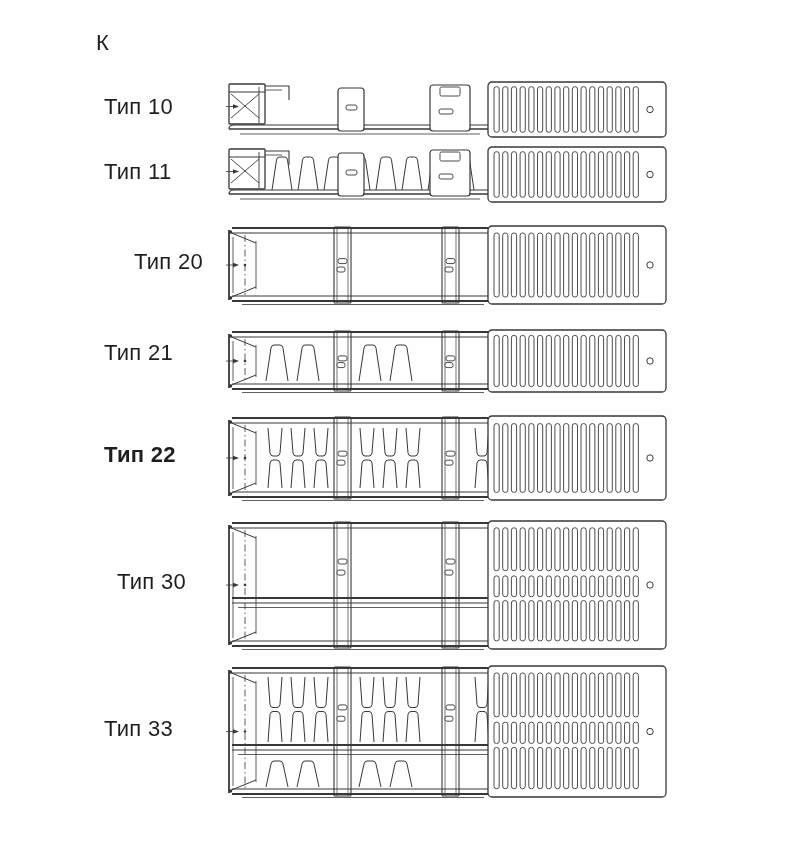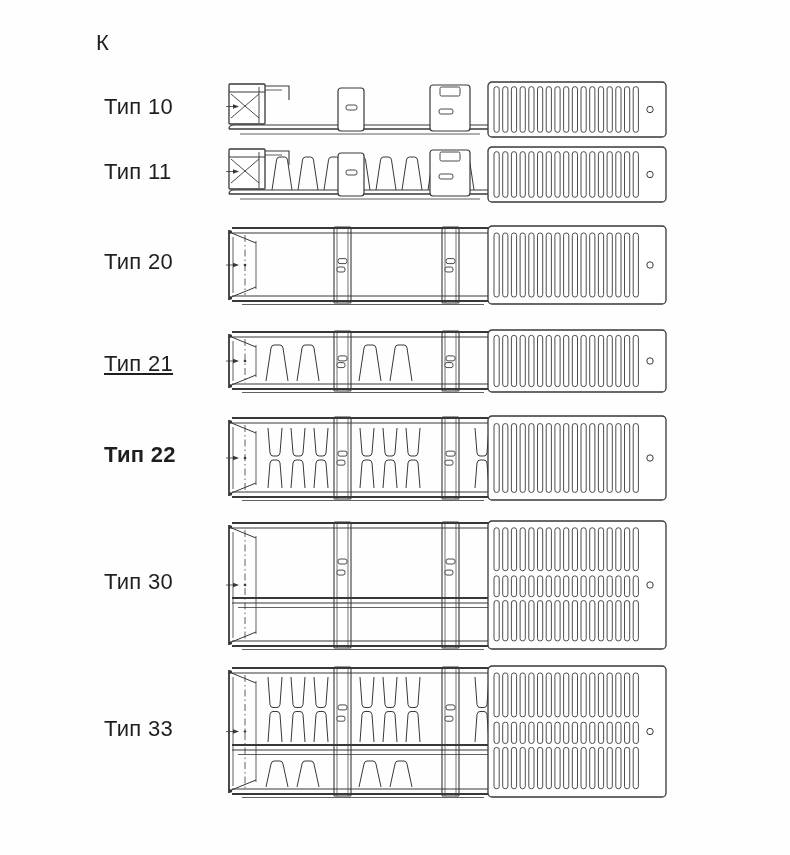--- a/index.html
+++ b/index.html
@@ -120,21 +120,21 @@
             <rect x="372.4" y="5.7" width="5.2" height="45.6" rx="2.4" fill="none" stroke="#383838" stroke-width="0.9"></rect>
             <rect x="381.1" y="5.7" width="5.2" height="45.6" rx="2.4" fill="none" stroke="#383838" stroke-width="0.9"></rect>
             <rect x="389.79999999999995" y="5.7" width="5.2" height="45.6" rx="2.4" fill="none" stroke="#383838" stroke-width="0.9"></rect>
             <rect x="398.5" y="5.7" width="5.2" height="45.6" rx="2.4" fill="none" stroke="#383838" stroke-width="0.9"></rect>
             <rect x="407.2" y="5.7" width="5.2" height="45.6" rx="2.4" fill="none" stroke="#383838" stroke-width="0.9"></rect>
             <circle cx="424" cy="28.5" r="3.2" fill="none" stroke="#383838" stroke-width="1"></circle>
           </g>
         </svg>
       </div>
       <div class="row" style="top: 222px; height: 86px;">
-        <div class="type-label" style="top: 27px;">Тип 20</div>
+        <div class="type-label" style="top: 27px; margin-left: 30px;">Тип 20</div>
         <svg class="diagram-svg" width="456" height="86" viewBox="-10 -3 456 86" style="left:216px;top:0px" xmlns="http://www.w3.org/2000/svg">
           <g></g>
           <g>
             <rect x="108" y="2" width="17" height="76" rx="1" fill="#ffffff" stroke="#383838" stroke-width="1.1"></rect>
             <line x1="111" y1="2" x2="111" y2="78" stroke="#383838" stroke-width="0.7"></line>
             <line x1="122" y1="2" x2="122" y2="78" stroke="#383838" stroke-width="0.7"></line>
             <rect x="112" y="33.6" width="9" height="5" rx="2" fill="#ffffff" stroke="#383838" stroke-width="0.9"></rect>
             <rect x="111" y="42" width="8" height="5" rx="2" fill="#ffffff" stroke="#383838" stroke-width="0.9"></rect>
             <rect x="216" y="2" width="17" height="76" rx="1" fill="#ffffff" stroke="#383838" stroke-width="1.1"></rect>
             <line x1="219" y1="2" x2="219" y2="78" stroke="#383838" stroke-width="0.7"></line>
@@ -177,21 +177,21 @@
             <rect x="372.4" y="8" width="5.2" height="64" rx="2.4" fill="none" stroke="#383838" stroke-width="0.9"></rect>
             <rect x="381.1" y="8" width="5.2" height="64" rx="2.4" fill="none" stroke="#383838" stroke-width="0.9"></rect>
             <rect x="389.79999999999995" y="8" width="5.2" height="64" rx="2.4" fill="none" stroke="#383838" stroke-width="0.9"></rect>
             <rect x="398.5" y="8" width="5.2" height="64" rx="2.4" fill="none" stroke="#383838" stroke-width="0.9"></rect>
             <rect x="407.2" y="8" width="5.2" height="64" rx="2.4" fill="none" stroke="#383838" stroke-width="0.9"></rect>
             <circle cx="424" cy="40" r="3.2" fill="none" stroke="#383838" stroke-width="1"></circle>
           </g>
         </svg>
       </div>
       <div class="row" style="top: 326px; height: 70px;">
-        <div class="type-label" style="top: 25px; text-decoration: underline;">Тип 21</div>
+        <div class="type-label" style="top: 14px;">Тип 21</div>
         <svg class="diagram-svg" width="456" height="70" viewBox="-10 -3 456 70" style="left:216px;top:0px" xmlns="http://www.w3.org/2000/svg">
           <g>
             <path d="M 40 52 L 45 19 Q 45.5 16 48 16 L 54 16 Q 56.5 16 57 19 L 62 52" fill="none" stroke="#383838" stroke-width="1"></path>
             <path d="M 71 52 L 76 19 Q 76.5 16 79 16 L 85 16 Q 87.5 16 88 19 L 93 52" fill="none" stroke="#383838" stroke-width="1"></path>
             <path d="M 133 52 L 138 19 Q 138.5 16 141 16 L 147 16 Q 149.5 16 150 19 L 155 52" fill="none" stroke="#383838" stroke-width="1"></path>
             <path d="M 164 52 L 169 19 Q 169.5 16 172 16 L 178 16 Q 180.5 16 181 19 L 186 52" fill="none" stroke="#383838" stroke-width="1"></path>
           </g>
           <g>
             <rect x="108" y="2" width="17" height="60" rx="1" fill="#ffffff" stroke="#383838" stroke-width="1.1"></rect>
             <line x1="111" y1="2" x2="111" y2="62" stroke="#383838" stroke-width="0.7"></line>
@@ -311,21 +311,21 @@
             <rect x="372.4" y="8.6" width="5.2" height="68.8" rx="2.4" fill="none" stroke="#383838" stroke-width="0.9"></rect>
             <rect x="381.1" y="8.6" width="5.2" height="68.8" rx="2.4" fill="none" stroke="#383838" stroke-width="0.9"></rect>
             <rect x="389.79999999999995" y="8.6" width="5.2" height="68.8" rx="2.4" fill="none" stroke="#383838" stroke-width="0.9"></rect>
             <rect x="398.5" y="8.6" width="5.2" height="68.8" rx="2.4" fill="none" stroke="#383838" stroke-width="0.9"></rect>
             <rect x="407.2" y="8.6" width="5.2" height="68.8" rx="2.4" fill="none" stroke="#383838" stroke-width="0.9"></rect>
             <circle cx="424" cy="43" r="3.2" fill="none" stroke="#383838" stroke-width="1"></circle>
           </g>
         </svg>
       </div>
       <div class="row" style="top: 517px; height: 136px;">
-        <div class="type-label" style="top: 52px;">Тип 30</div>
+        <div class="type-label" style="top: 52px; margin-left: 13px;">Тип 30</div>
         <svg class="diagram-svg" width="456" height="136" viewBox="-10 -3 456 136" style="left:216px;top:0px" xmlns="http://www.w3.org/2000/svg">
           <g></g>
           <g>
             <rect x="108" y="2" width="17" height="126" rx="1" fill="#ffffff" stroke="#383838" stroke-width="1.1"></rect>
             <line x1="111" y1="2" x2="111" y2="128" stroke="#383838" stroke-width="0.7"></line>
             <line x1="122" y1="2" x2="122" y2="128" stroke="#383838" stroke-width="0.7"></line>
             <rect x="112" y="39" width="9" height="5" rx="2" fill="#ffffff" stroke="#383838" stroke-width="0.9"></rect>
             <rect x="111" y="50.050000000000004" width="8" height="5" rx="2" fill="#ffffff" stroke="#383838" stroke-width="0.9"></rect>
             <rect x="216" y="2" width="17" height="126" rx="1" fill="#ffffff" stroke="#383838" stroke-width="1.1"></rect>
             <line x1="219" y1="2" x2="219" y2="128" stroke="#383838" stroke-width="0.7"></line>

